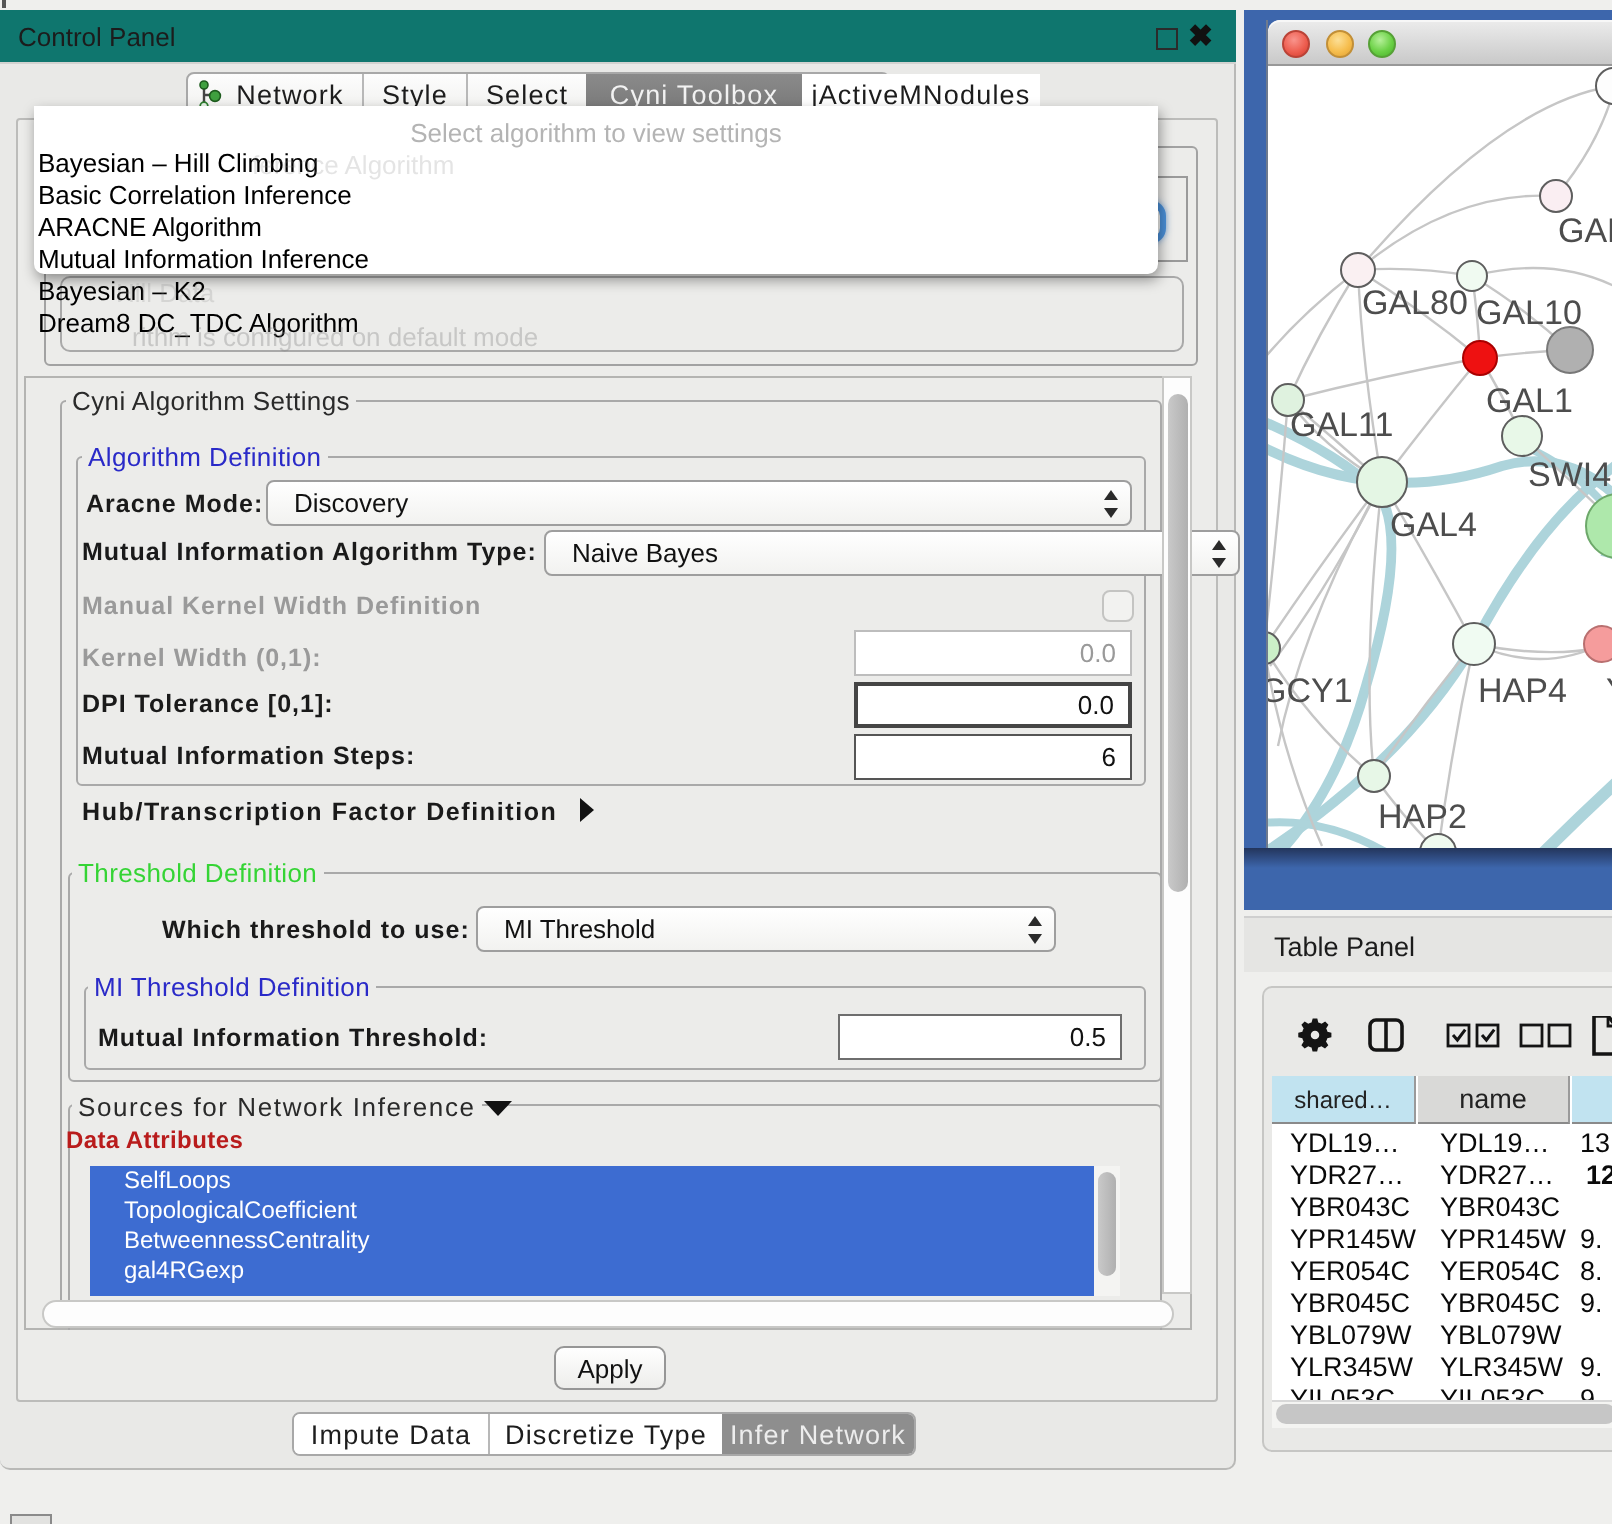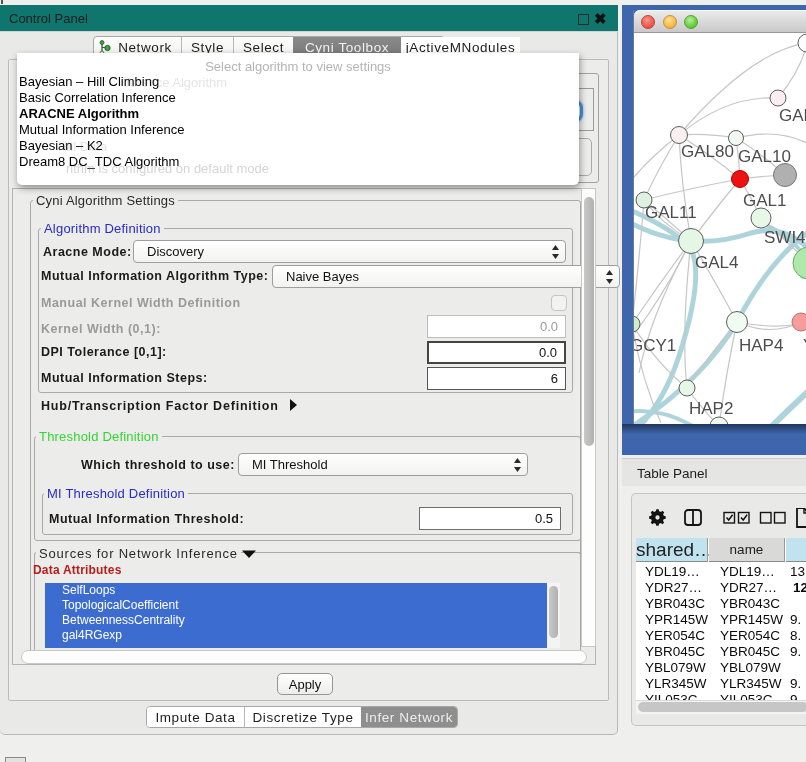--- a/index.html
+++ b/index.html
@@ -43,21 +43,21 @@
     display:flex; align-items:center; justify-content:flex-end; padding-right:7px; }
   .tf.dis { border:1px solid #bdbdbd; color:#9a9a9a; }
   .tf.en  { border:2px solid #454545; }
   
   .sbtrack { position:absolute; background:#fdfdfd; border:1px solid #c8c8c6; }
   .sbthumb { position:absolute; background:linear-gradient(90deg,#c9c9c9,#b0b0b0); border-radius:5px; }
   
   #attrlist { left:45px; top:583px; width:515px; height:65px; background:#3d6cd1; }
   #attrlist div { font-size:12px; color:#fff; padding-left:17px; height:15px; line-height:15px; }
   
-  #dropdown { left:17px; top:53px; width:562px; height:132px; background:#fff;
+  #dropdown { left:17px; top:53px; width:562px; height:84px; background:#fff;
     border-radius:0 0 5px 5px; box-shadow:1px 3px 7px rgba(0,0,0,0.4); z-index:40; }
   #dropdown .hint { text-align:center; color:#b4b4b4; font-size:13px; padding-top:6px; height:21px; }
   #dropdown .it { font-size:13px; color:#000; height:16px; line-height:16px; padding-left:2px; }
   
   #bottabs { left:146px; top:706px; width:312px; height:22px; background:#fff;
     border:1px solid #a8a8a8; border-radius:4px; }
   
   #desktop { left:622px; top:5px; width:184px; height:450px; background:#3d66ac; }
   #netwin { border-left:1px solid #6e7a8e; }
   #netwin { left:633px; top:10px; width:173px; height:414px; }
@@ -187,21 +187,21 @@
   <div class="seg" style="left:98px; width:116px; background:#fff;">Discretize Type</div>
   <div class="seg seldark" style="left:214px; width:96px; border-radius:0 3px 3px 0; background:#8e8e8e; color:#ededed;">Infer Network</div>
 </div>
 
 <div class="abs" style="left:5px; top:757px; width:21px; height:10px; background:#e2e2e0; border:1px solid #8a8a8a;"></div>
 
 <div class="abs" id="dropdown">
   <div class="hint">Select algorithm to view settings</div>
   <div class="it">Bayesian – Hill Climbing</div>
   <div class="it">Basic Correlation Inference</div>
-  <div class="it" style="font-weight:bold;">ARACNE Algorithm</div>
+  <div class="it" style="font-weight:normal;">ARACNE Algorithm</div>
   <div class="it">Mutual Information Inference</div>
   <div class="it">Bayesian – K2</div>
   <div class="it">Dream8 DC_TDC Algorithm</div>
 </div>
 
 <div class="abs" id="desktop"></div>
 <div class="abs" style="left:622px; top:424px; width:184px; height:10px; background:linear-gradient(#23355c,#3d66ac);"></div>
 <div class="abs" id="netwin">
   <div class="abs" id="nettitle">
     <span class="light" style="left:7px; background:radial-gradient(circle at 5px 4px,#f9948c,#ee5f51 55%,#d33b2c); border:1px solid #ba4337;"></span>
@@ -309,21 +309,21 @@
       <path d="M93 9.5 L95.2 12 L99.1 6.8" stroke-width="1.5"></path>
       <rect x="112.5" y="4.5" width="10.5" height="10.5"></rect>
       <rect x="126.5" y="4.5" width="10.5" height="10.5"></rect>
       <path d="M149 0 L156 0 L160 5 L160 19 L149 19 Z" stroke-width="1.8"></path>
       <path d="M156 0 L156 5 L160 5" stroke-width="1.4"></path>
     </g>
   </svg>
 </div>
 
 <div class="abs" style="left:636px; top:538px; width:170px; height:176px; background:#fff; overflow:hidden;">
-  <div style="position:absolute; left:0; top:0; width:72px; height:24px; background:#c1e3f0; border-right:1px solid #9a9a9a; border-bottom:1px solid #8a8a8a; text-align:center; line-height:24px; font-size:19px; color:#222;">shared…</div>
+  <div style="position:absolute; left:0; top:0; width:72px; height:24px; background:#c1e3f0; border-right:1px solid #9a9a9a; border-bottom:1px solid #8a8a8a; text-align:center; line-height:24px; font-size:12px; color:#222;">shared…</div>
   <div style="position:absolute; left:73px; top:0; width:76px; height:24px; background:#d9d9d7; border-right:1px solid #9a9a9a; border-bottom:1px solid #8a8a8a; text-align:center; line-height:24px; font-size:13.5px; color:#222;">name</div>
   <div style="position:absolute; left:150px; top:0; width:26px; height:24px; background:#c1e3f0; border-bottom:1px solid #8a8a8a;"></div>
   <div id="rows" style="position:absolute; left:0; top:26px; font-size:13.5px; color:#0a0a0a; line-height:16px;">
 <div style="position:absolute; top:0px; left:9px; width:64px;">YDL19…</div>
       <div style="position:absolute; top:0px; left:84px; width:66px;">YDL19…</div>
       <div style="position:absolute; top:0px; left:154px;">13</div>
 <div style="position:absolute; top:16px; left:9px; width:64px;">YDR27…</div>
       <div style="position:absolute; top:16px; left:84px; width:66px;">YDR27…</div>
       <div style="position:absolute; top:16px; left:157px;font-weight:bold;">12</div>
 <div style="position:absolute; top:32px; left:9px; width:64px;">YBR043C</div>

